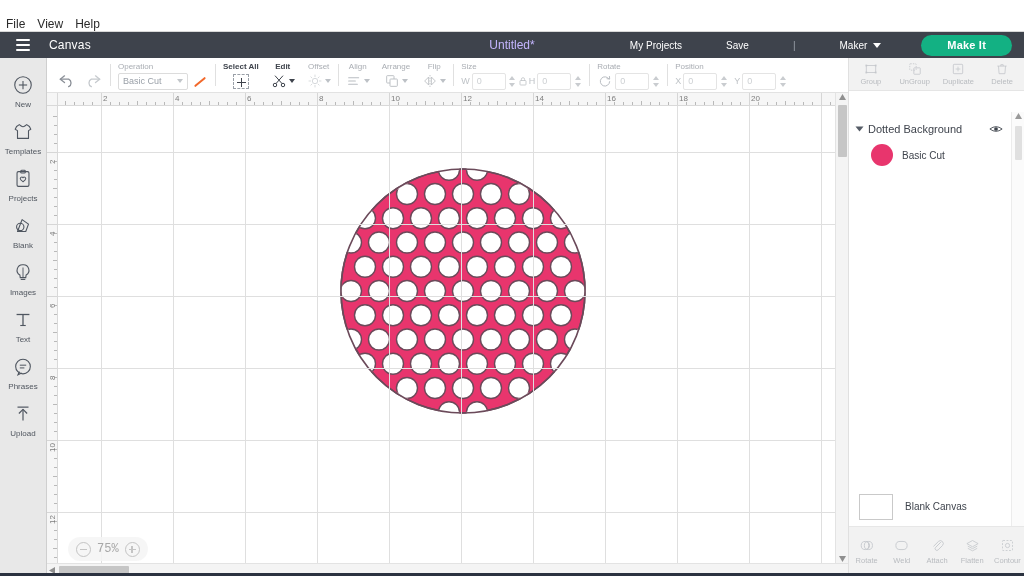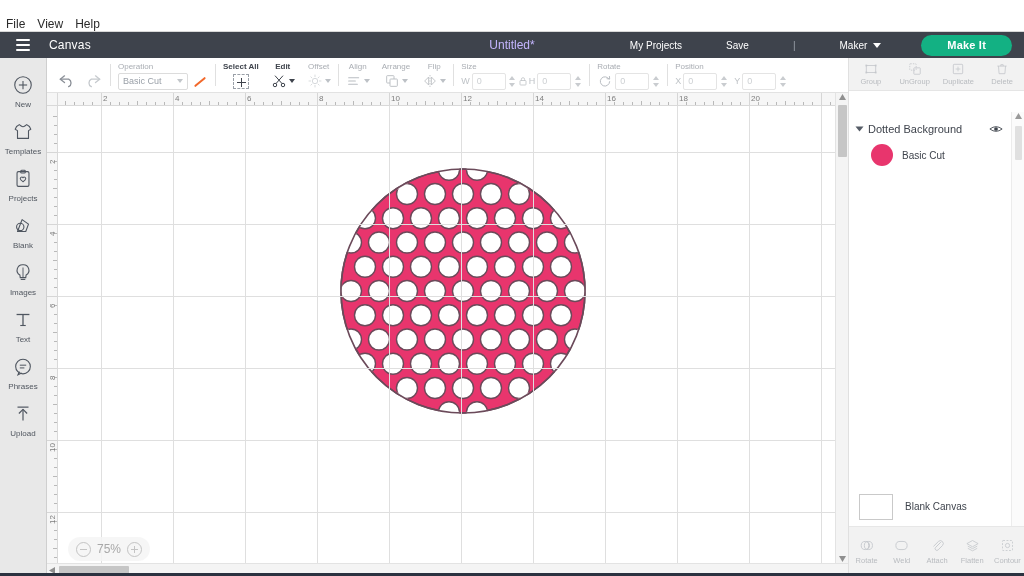--- a/index.html
+++ b/index.html
@@ -176,21 +176,21 @@
     position: absolute; left: 11px; top: 13px; width: 783px; height: 457px;
     background: #ffffff; overflow: hidden;
   }
   .gline-v { position: absolute; top: 0; bottom: 0; width: 1px; background: #dfdfdf; }
   .gline-h { position: absolute; left: 0; right: 0; height: 1px; background: #dfdfdf; }
   .artwork { position: absolute; left: 281px; top: 61px; width: 248px; height: 248px; }
 
   .zoomctl {
     position: absolute; left: 21px; bottom: 15px;
     background: rgba(245,245,245,0.88); border-radius: 14px; height: 24px;
-    display: flex; align-items: center; gap: 6px; padding: 0 8px;
+    display: flex; align-items: center; gap: 6px; padding: 0 8px; font-family: Liberation Mono, monospace;
   }
   .zbtn {
     width: 15px; height: 15px; border: 1.4px solid #c4c4c4; border-radius: 50%;
     position: relative; cursor: pointer; flex: none;
   }
   .zbtn::before { content:""; position:absolute; left:3px; top:6px; width:7px; height:1.4px; background:#c4c4c4; }
   .zbtn.plus::after { content:""; position:absolute; left:5.8px; top:3px; width:1.4px; height:7px; background:#c4c4c4; }
   .zlvl { font-size: 12px; color: #a8a8a8; }
 
   

